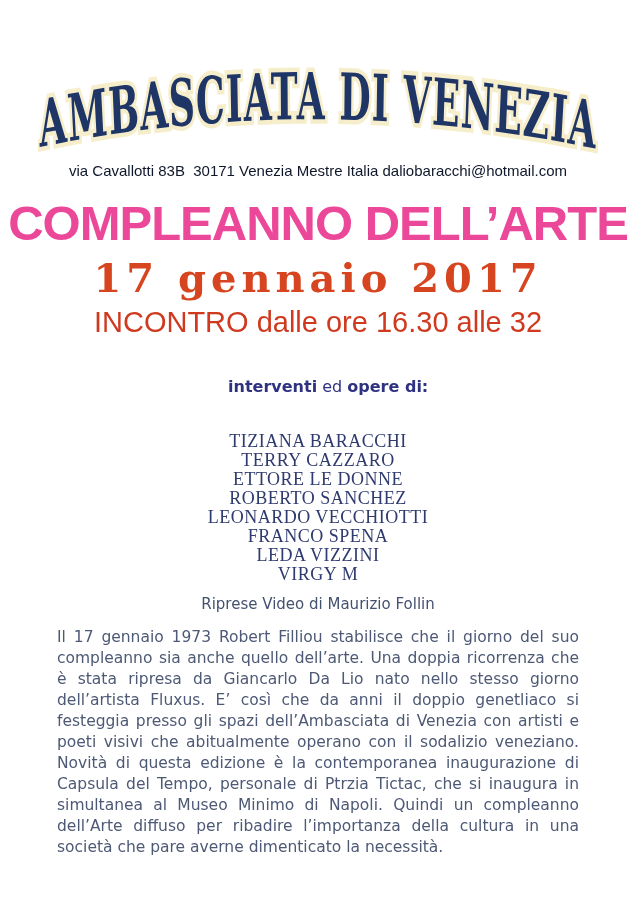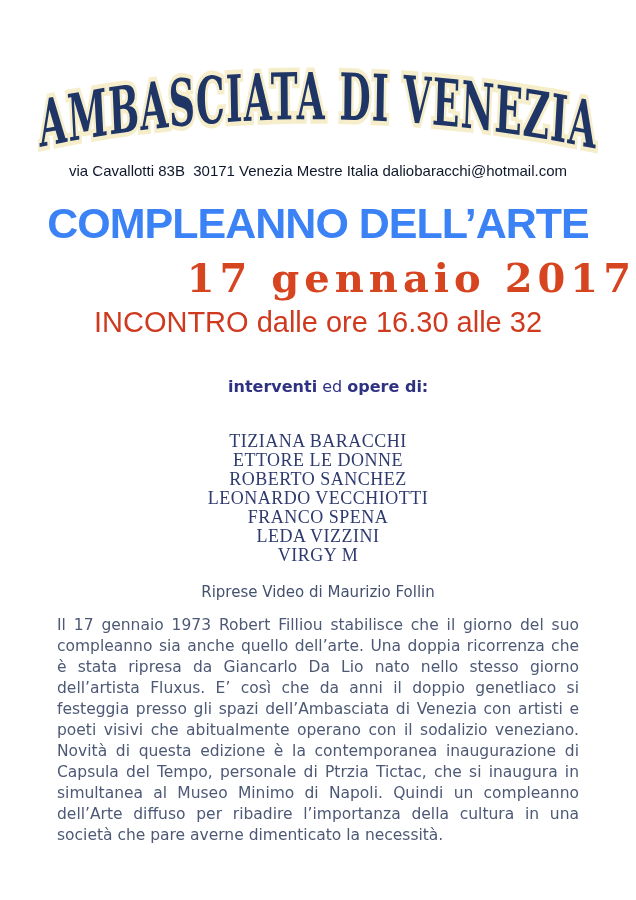--- a/index.html
+++ b/index.html
@@ -26,35 +26,34 @@
     paint-order: stroke;
   }
   .address {
     margin-top: 8px;
     font-size: 15px;
     color: #0f172a;
     white-space: pre-wrap;
   }
   .title {
     margin: 20px 0 0 0;
-    font-size: 43px;
+    font-size: 49px;
     line-height: 49px;
     font-weight: bold;
     letter-spacing: -1px;
-    color: #3b82f6;
+    color: #ec4899;
   }
   .date {
     margin-top: 6px;
     font-family: "DejaVu Serif", serif;
     font-weight: bold;
     font-size: 40px;
     line-height: 47px;
     letter-spacing: 5px;
     color: #d6451f;
-    text-align: right;
   }
   .time {
     margin-top: 4px;
     font-size: 29px;
     line-height: 34px;
     color: #cf3a1f;
   }
   .curators {
     margin-top: 4px;
     color: #32366f;
@@ -74,21 +73,21 @@
   .interventi .b { font-weight: bold; }
   .names {
     margin-top: 14px;
     font-family: "Liberation Serif", serif;
     font-size: 18px;
     line-height: 19px;
     letter-spacing: 0.5px;
     color: #2f3a6e;
   }
   .riprese {
-    margin-top: 18px;
+    margin-top: 11px;
     font-family: "DejaVu Sans", sans-serif;
     font-size: 15px;
     line-height: 18px;
     color: #44516f;
   }
   .body-par {
     width: 522px;
     margin: 14px auto 0 auto;
     font-family: "DejaVu Sans", sans-serif;
     font-size: 15.5px;
@@ -121,20 +120,21 @@
 
   <div class="time">INCONTRO dalle ore 16.30 alle 32</div>
 
 
   <div class="interventi">
     <span class="b">interventi</span><span> ed </span><span class="b">opere di:</span>
   </div>
 
   <div class="names">
       <div class="name">TIZIANA BARACCHI</div>
+      <div class="name">TERRY CAZZARO</div>
       <div class="name">ETTORE LE DONNE</div>
       <div class="name">ROBERTO SANCHEZ</div>
       <div class="name">LEONARDO VECCHIOTTI</div>
       <div class="name">FRANCO SPENA</div>
       <div class="name">LEDA VIZZINI</div>
       <div class="name">VIRGY M</div>
     </div>
 
   <div class="riprese">Riprese Video di Maurizio Follin</div>
 

